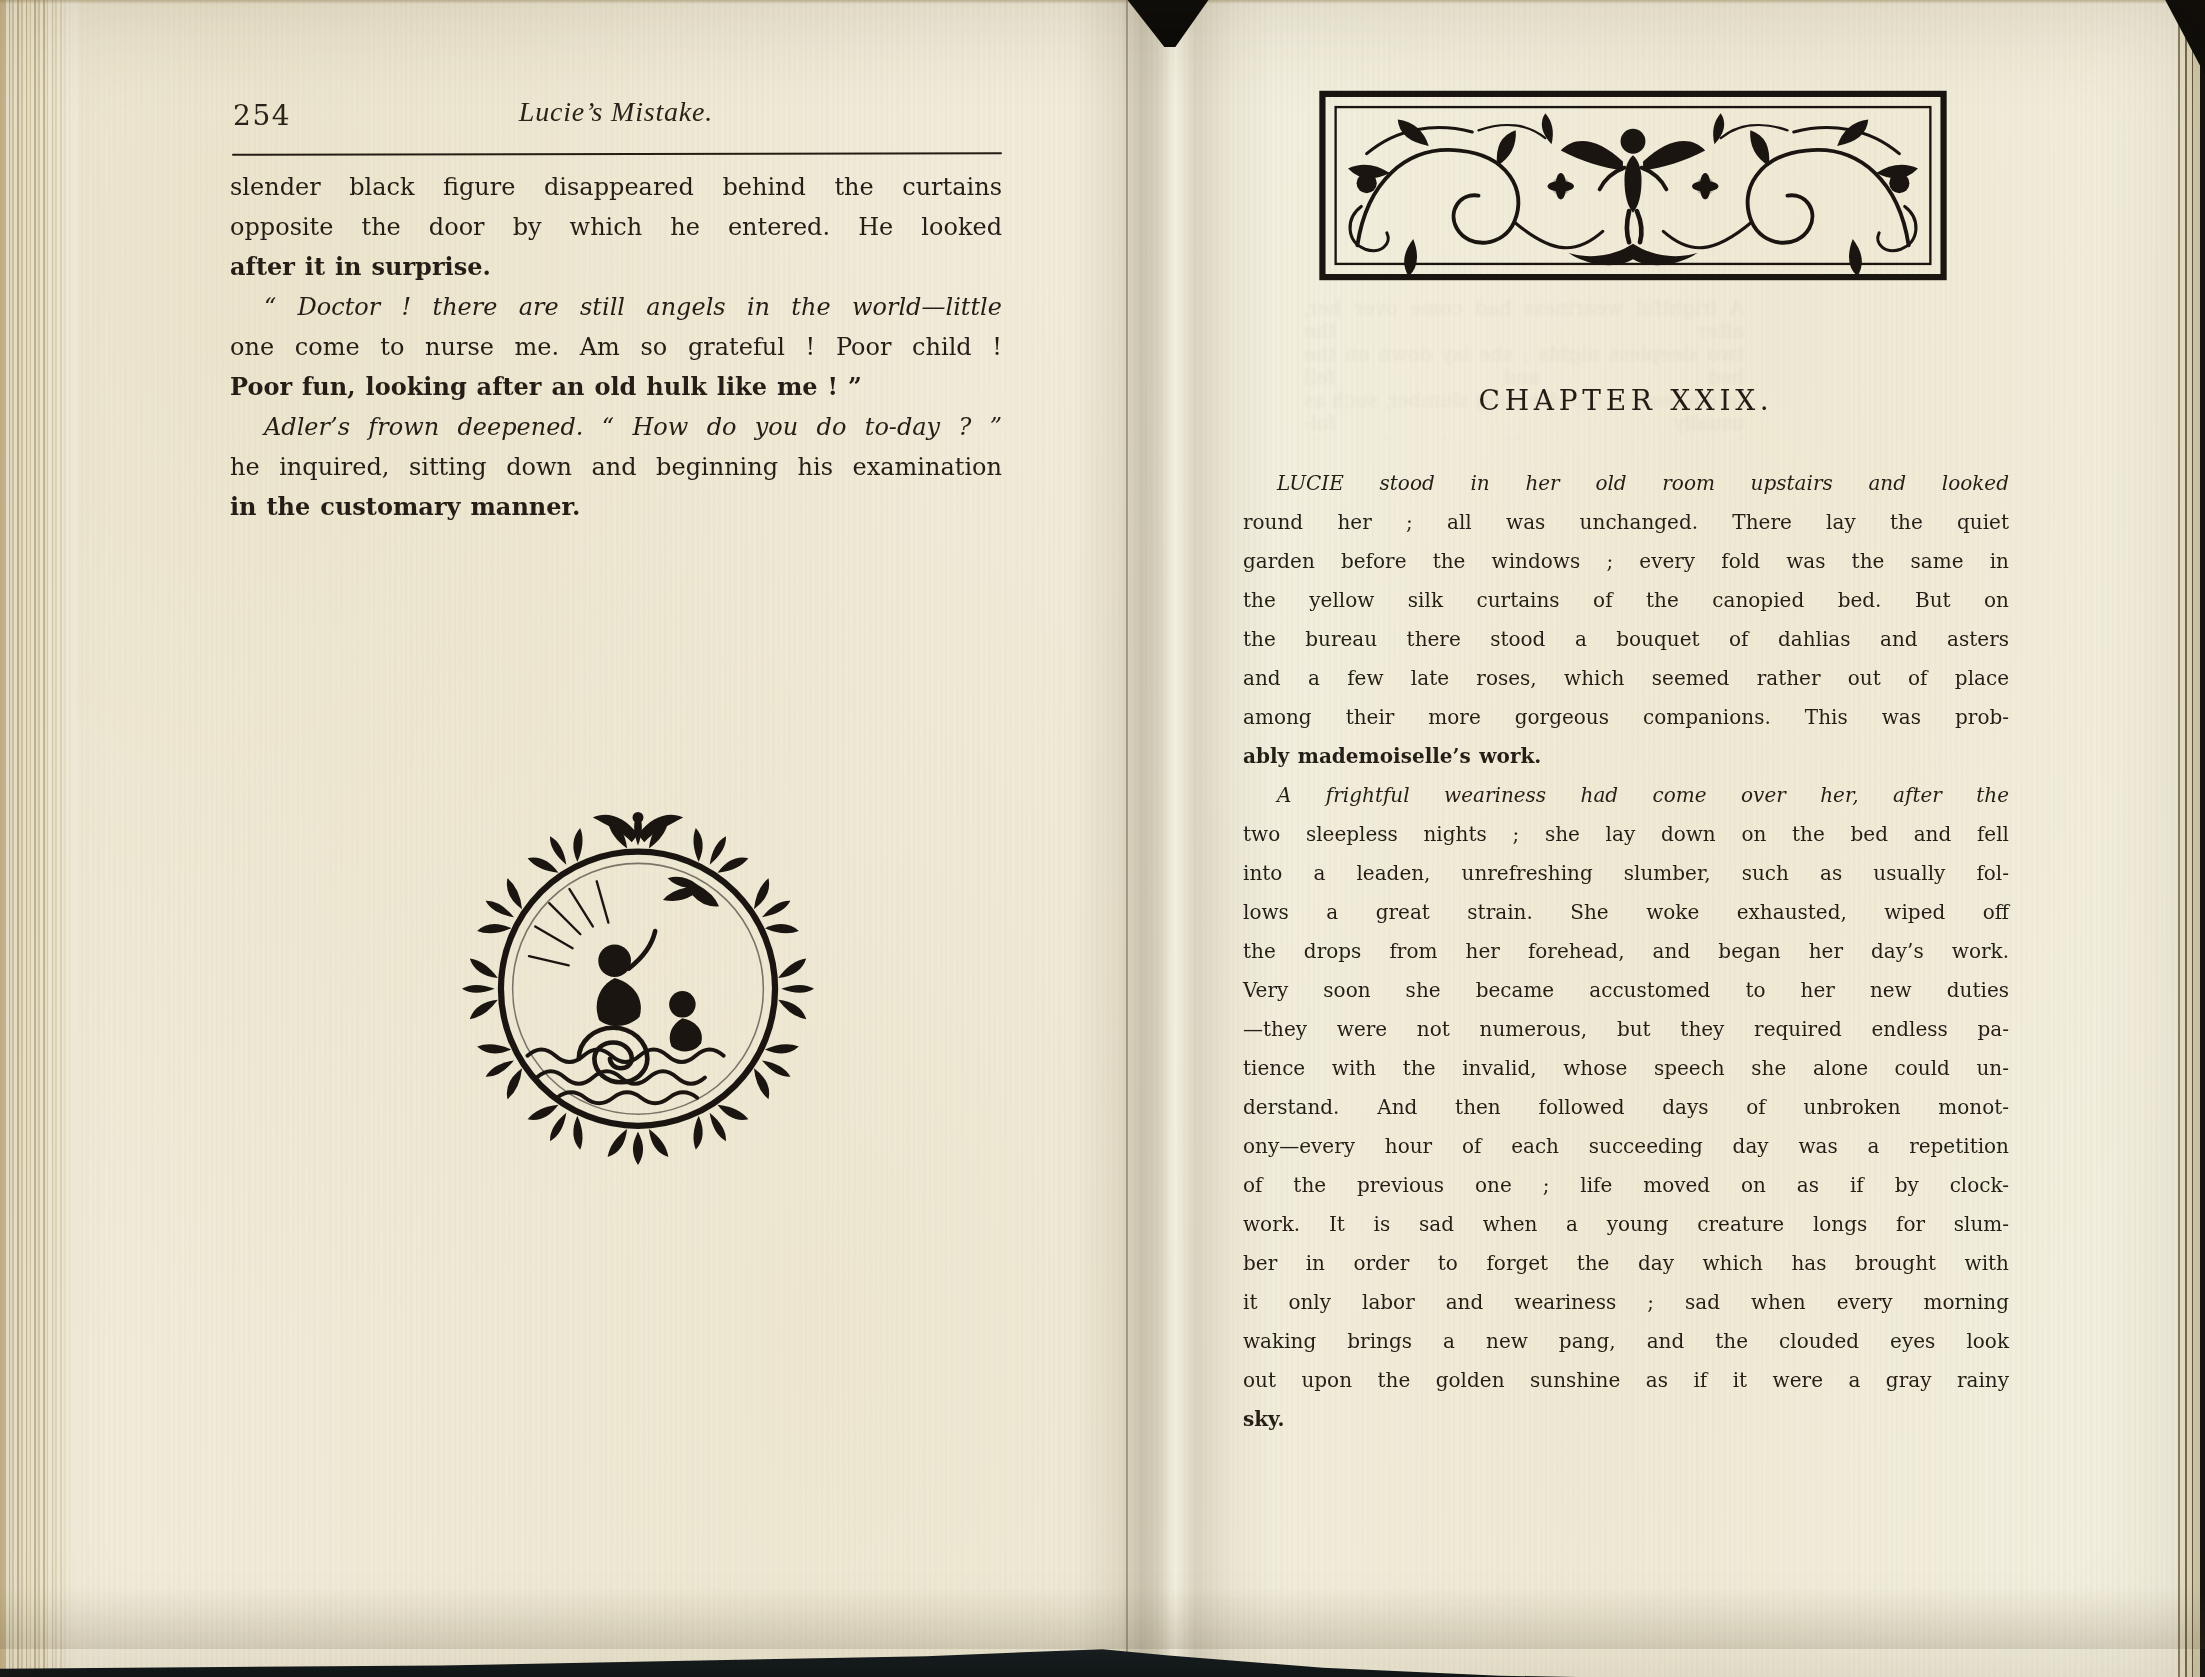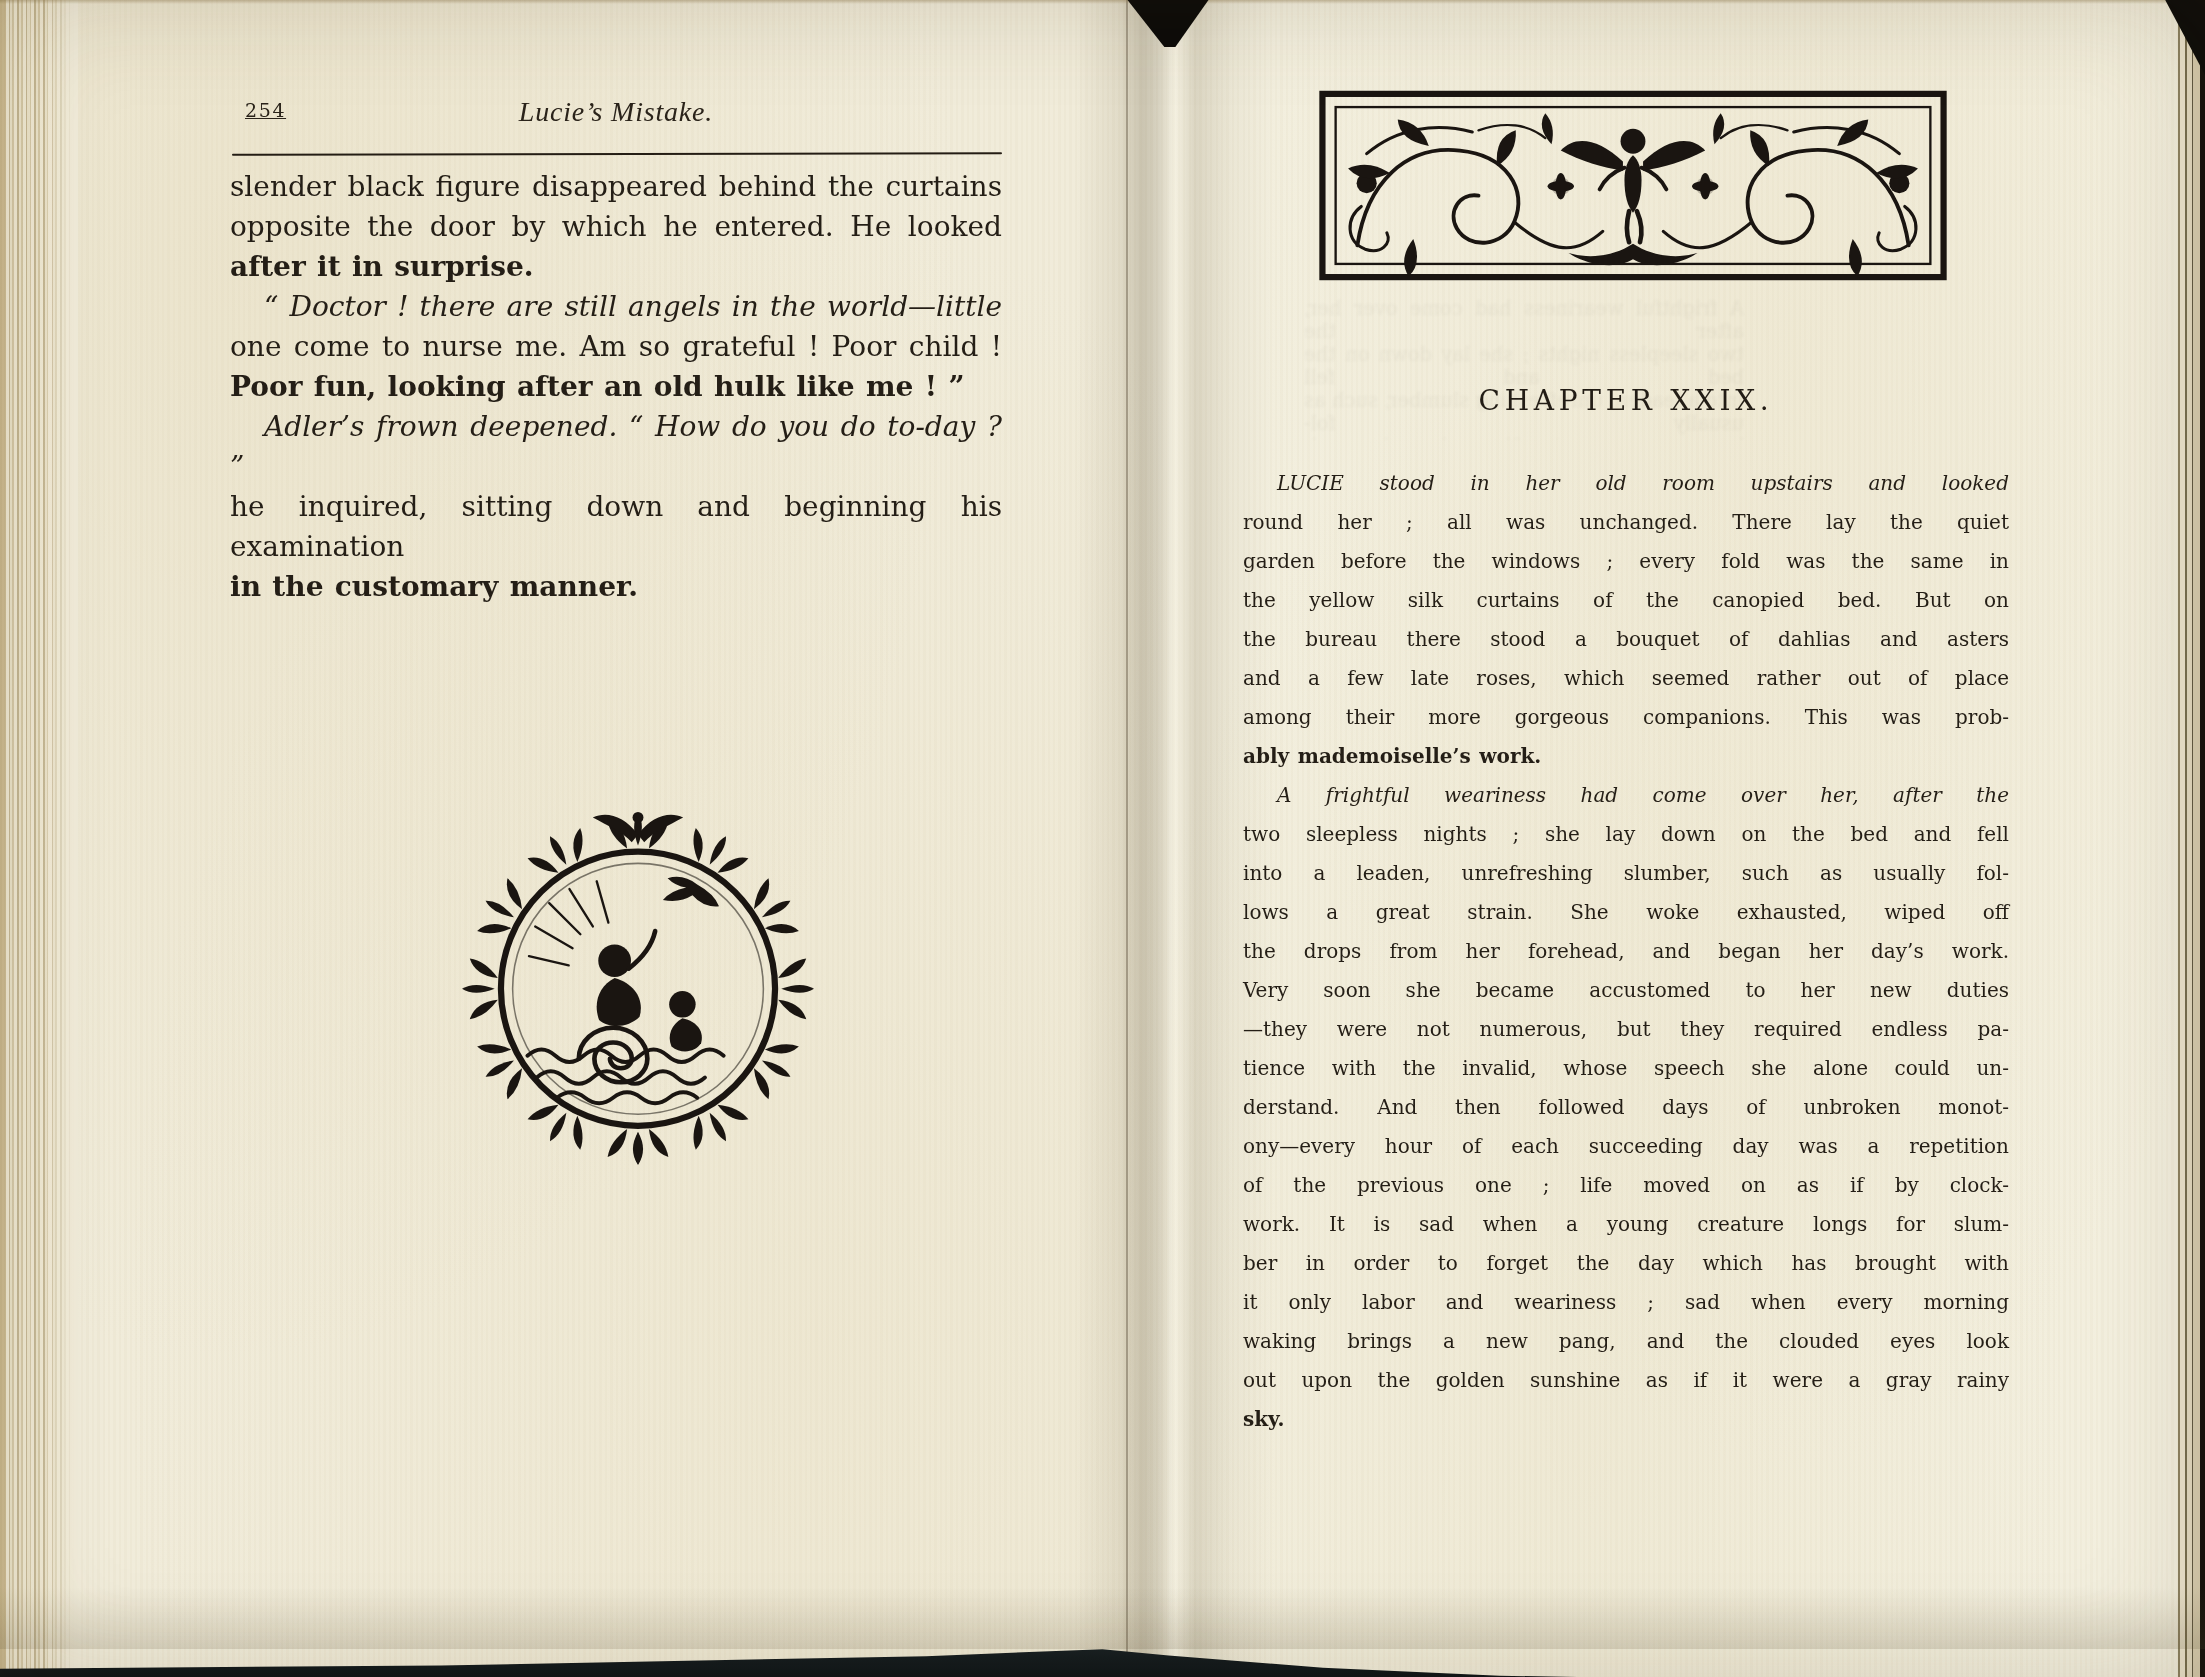--- a/index.html
+++ b/index.html
@@ -66,27 +66,27 @@
     clip-path:polygon(22% 0,100% 0,100% 100%);}
   .table-strip{
     position:absolute;left:0;top:1639px;width:2205px;height:39px;
     background:linear-gradient(180deg,#1a2226,#0c1214);
     clip-path:polygon(0 76%,20% 68%,42% 44%,50% 26%,53% 42%,60% 74%,68% 94%,74% 100%,100% 100%,0 100%);
   }
   .bottom-shade{position:absolute;left:0;top:1587px;width:2205px;height:62px;
     background:linear-gradient(180deg, rgba(90,78,48,0), rgba(90,78,48,.16));}
   
   .lp-headerrow{position:absolute;left:230px;top:96px;width:772px;height:40px;color:#2a231a;}
-  .lp-pagenum{position:absolute;left:15px;top:3.1px;font-size:19px;letter-spacing:1.6px;text-decoration:underline;}
+  .lp-pagenum{position:absolute;left:3px;top:3.1px;font-size:28px;letter-spacing:1.6px;}
   .lp-runhead{position:absolute;left:0;top:0;width:100%;text-align:center;
     font-style:italic;font-size:28px;letter-spacing:0.8px;font-family:Liberation Serif, serif;}
   .lp-rule{position:absolute;left:232px;top:153px;width:770px;height:2.3px;background:#241d14;
     transform:rotate(-.12deg);border-radius:1.6px;}
   .textblock{position:absolute;color:#241e16;}
-  .tb-left{left:230px;top:167px;width:772px;font-size:28px;line-height:40px;word-spacing:1.6px;}
+  .tb-left{left:230px;top:167px;width:772px;font-size:24px;line-height:40px;word-spacing:1.6px;}
   .tb-right{left:1243px;top:464px;width:766px;font-size:20px;line-height:39px;word-spacing:1.6px;}
   .book-line{text-align:justify;text-align-last:justify;white-space:normal;}
   .book-line.last-line{text-align-last:left;font-weight:bold;}
   .book-line.indent-first{text-indent:34px;font-style:italic;}
   
   .chapter-heading{
     position:absolute;left:1243px;top:384px;width:766px;text-align:center;
     font-size:28px;letter-spacing:4.7px;color:#221c15;
   }
   

